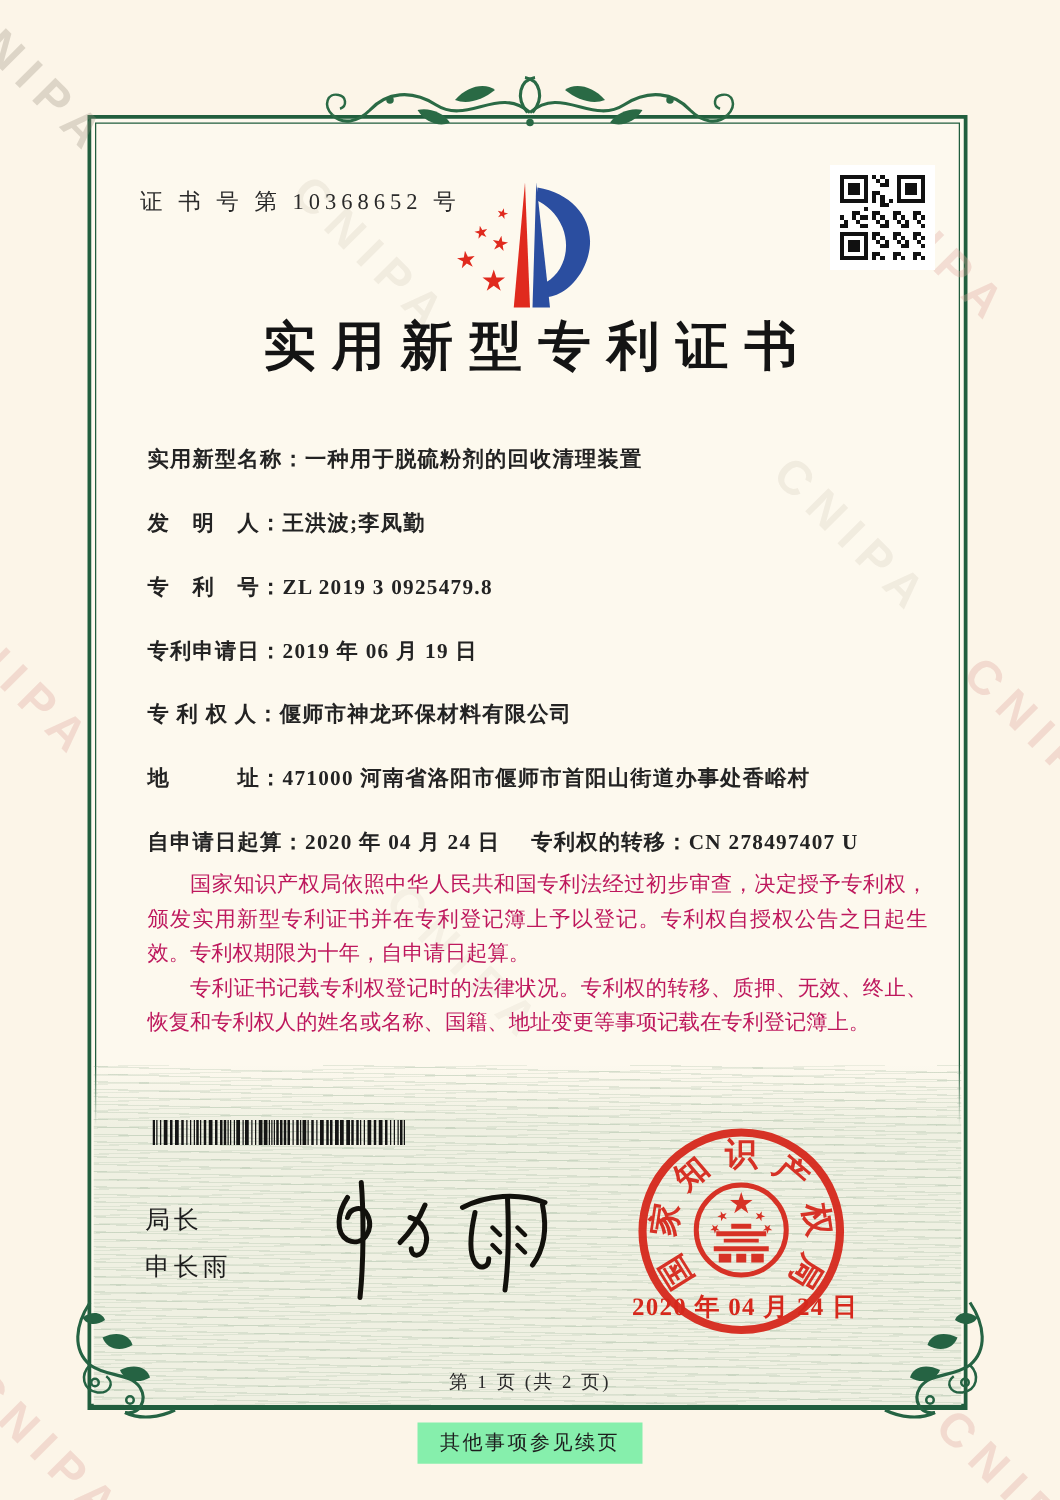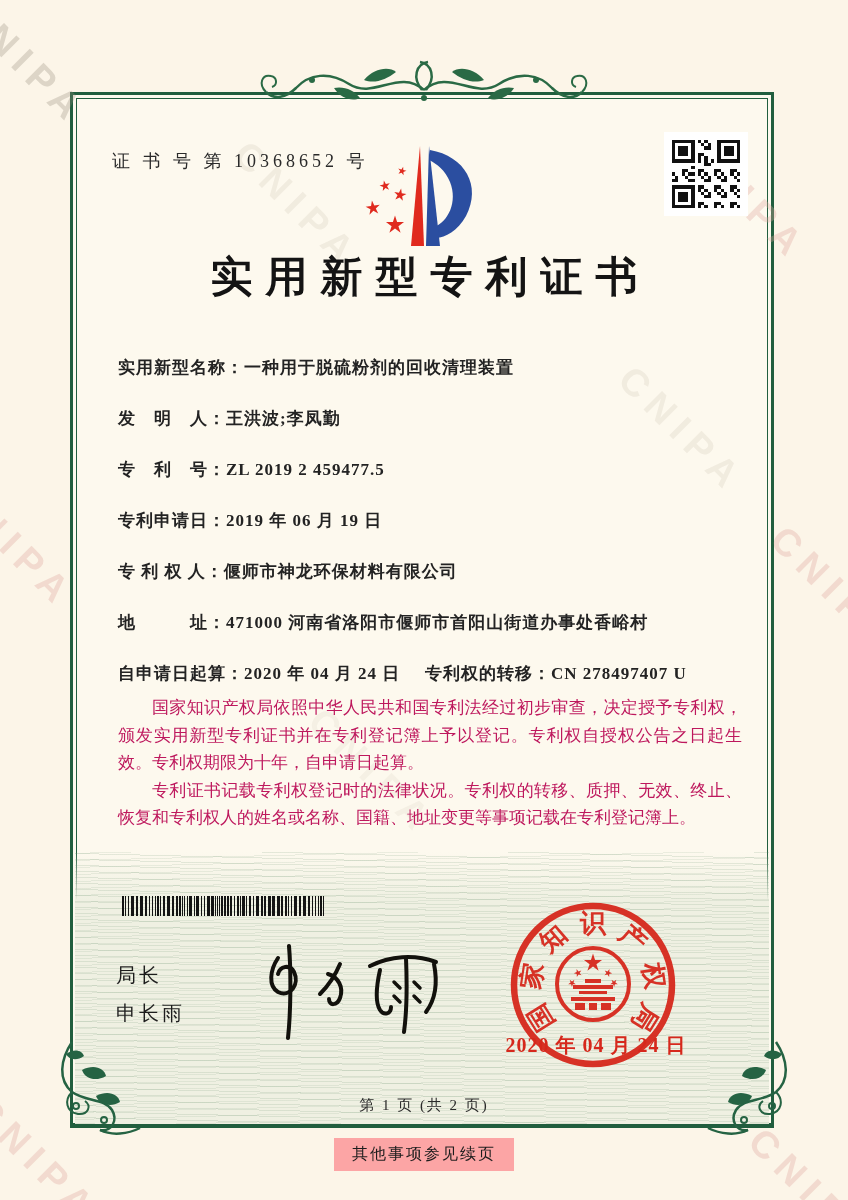--- a/index.html
+++ b/index.html
@@ -39,21 +39,21 @@
   .sig-title{position:absolute;left:116px;top:962px;font-size:20px;letter-spacing:3px;color:#1d1d1d;}
   .sig-name{position:absolute;left:116px;top:1000px;font-size:20px;letter-spacing:3px;color:#1d1d1d;}
   .sig-svg{position:absolute;left:248px;top:940px;}
   .seal{position:absolute;left:493px;top:885px;opacity:0.95;}
   .seal-ch{font-size:26px;font-weight:700;fill:#d6281c;text-anchor:middle;
            font-family:"Liberation Serif","DejaVu Serif",serif;}
   .seal-date{position:absolute;left:500px;top:1032px;width:192px;text-align:center;font-size:20px;
              font-weight:600;color:#d6281c;letter-spacing:1px;}
   
   .page-num{position:absolute;left:0;right:0;top:1096px;text-align:center;font-size:15px;letter-spacing:2px;color:#2a2a2a;}
-  .note{position:absolute;left:50%;transform:translateX(-50%);top:1138px;background:#fca5a5;
+  .note{position:absolute;left:50%;transform:translateX(-50%);top:1138px;background:#86efac;
         padding:6px 18px;font-size:16px;letter-spacing:2px;color:#1d1d1d;white-space:nowrap;}
   
   .orn{position:absolute;line-height:0;}
 </style>
 </head>
 <body>
 
 <div class="page">
 
   <div class="frame"></div>
@@ -229,21 +229,21 @@
   <div class="title">实用新型专利证书</div>
 
   <div class="fields">
     <div class="field-row">
       <span>实用新型名称：</span><span>一种用于脱硫粉剂的回收清理装置</span>
     </div>
     <div class="field-row">
       <span>发　明　人：</span><span>王洪波;李凤勤</span>
     </div>
     <div class="field-row">
-      <span>专　利　号：</span><span>ZL 2019 2 459477.5</span>
+      <span>专　利　号：</span><span>ZL 2019 3 0925479.8</span>
     </div>
     <div class="field-row">
       <span>专利申请日：</span><span>2019 年 06 月 19 日</span>
     </div>
     <div class="field-row">
       <span>专 利 权 人：</span><span>偃师市神龙环保材料有限公司</span>
     </div>
     <div class="field-row">
       <span>地　　　址：</span><span>471000 河南省洛阳市偃师市首阳山街道办事处香峪村</span>
     </div>

